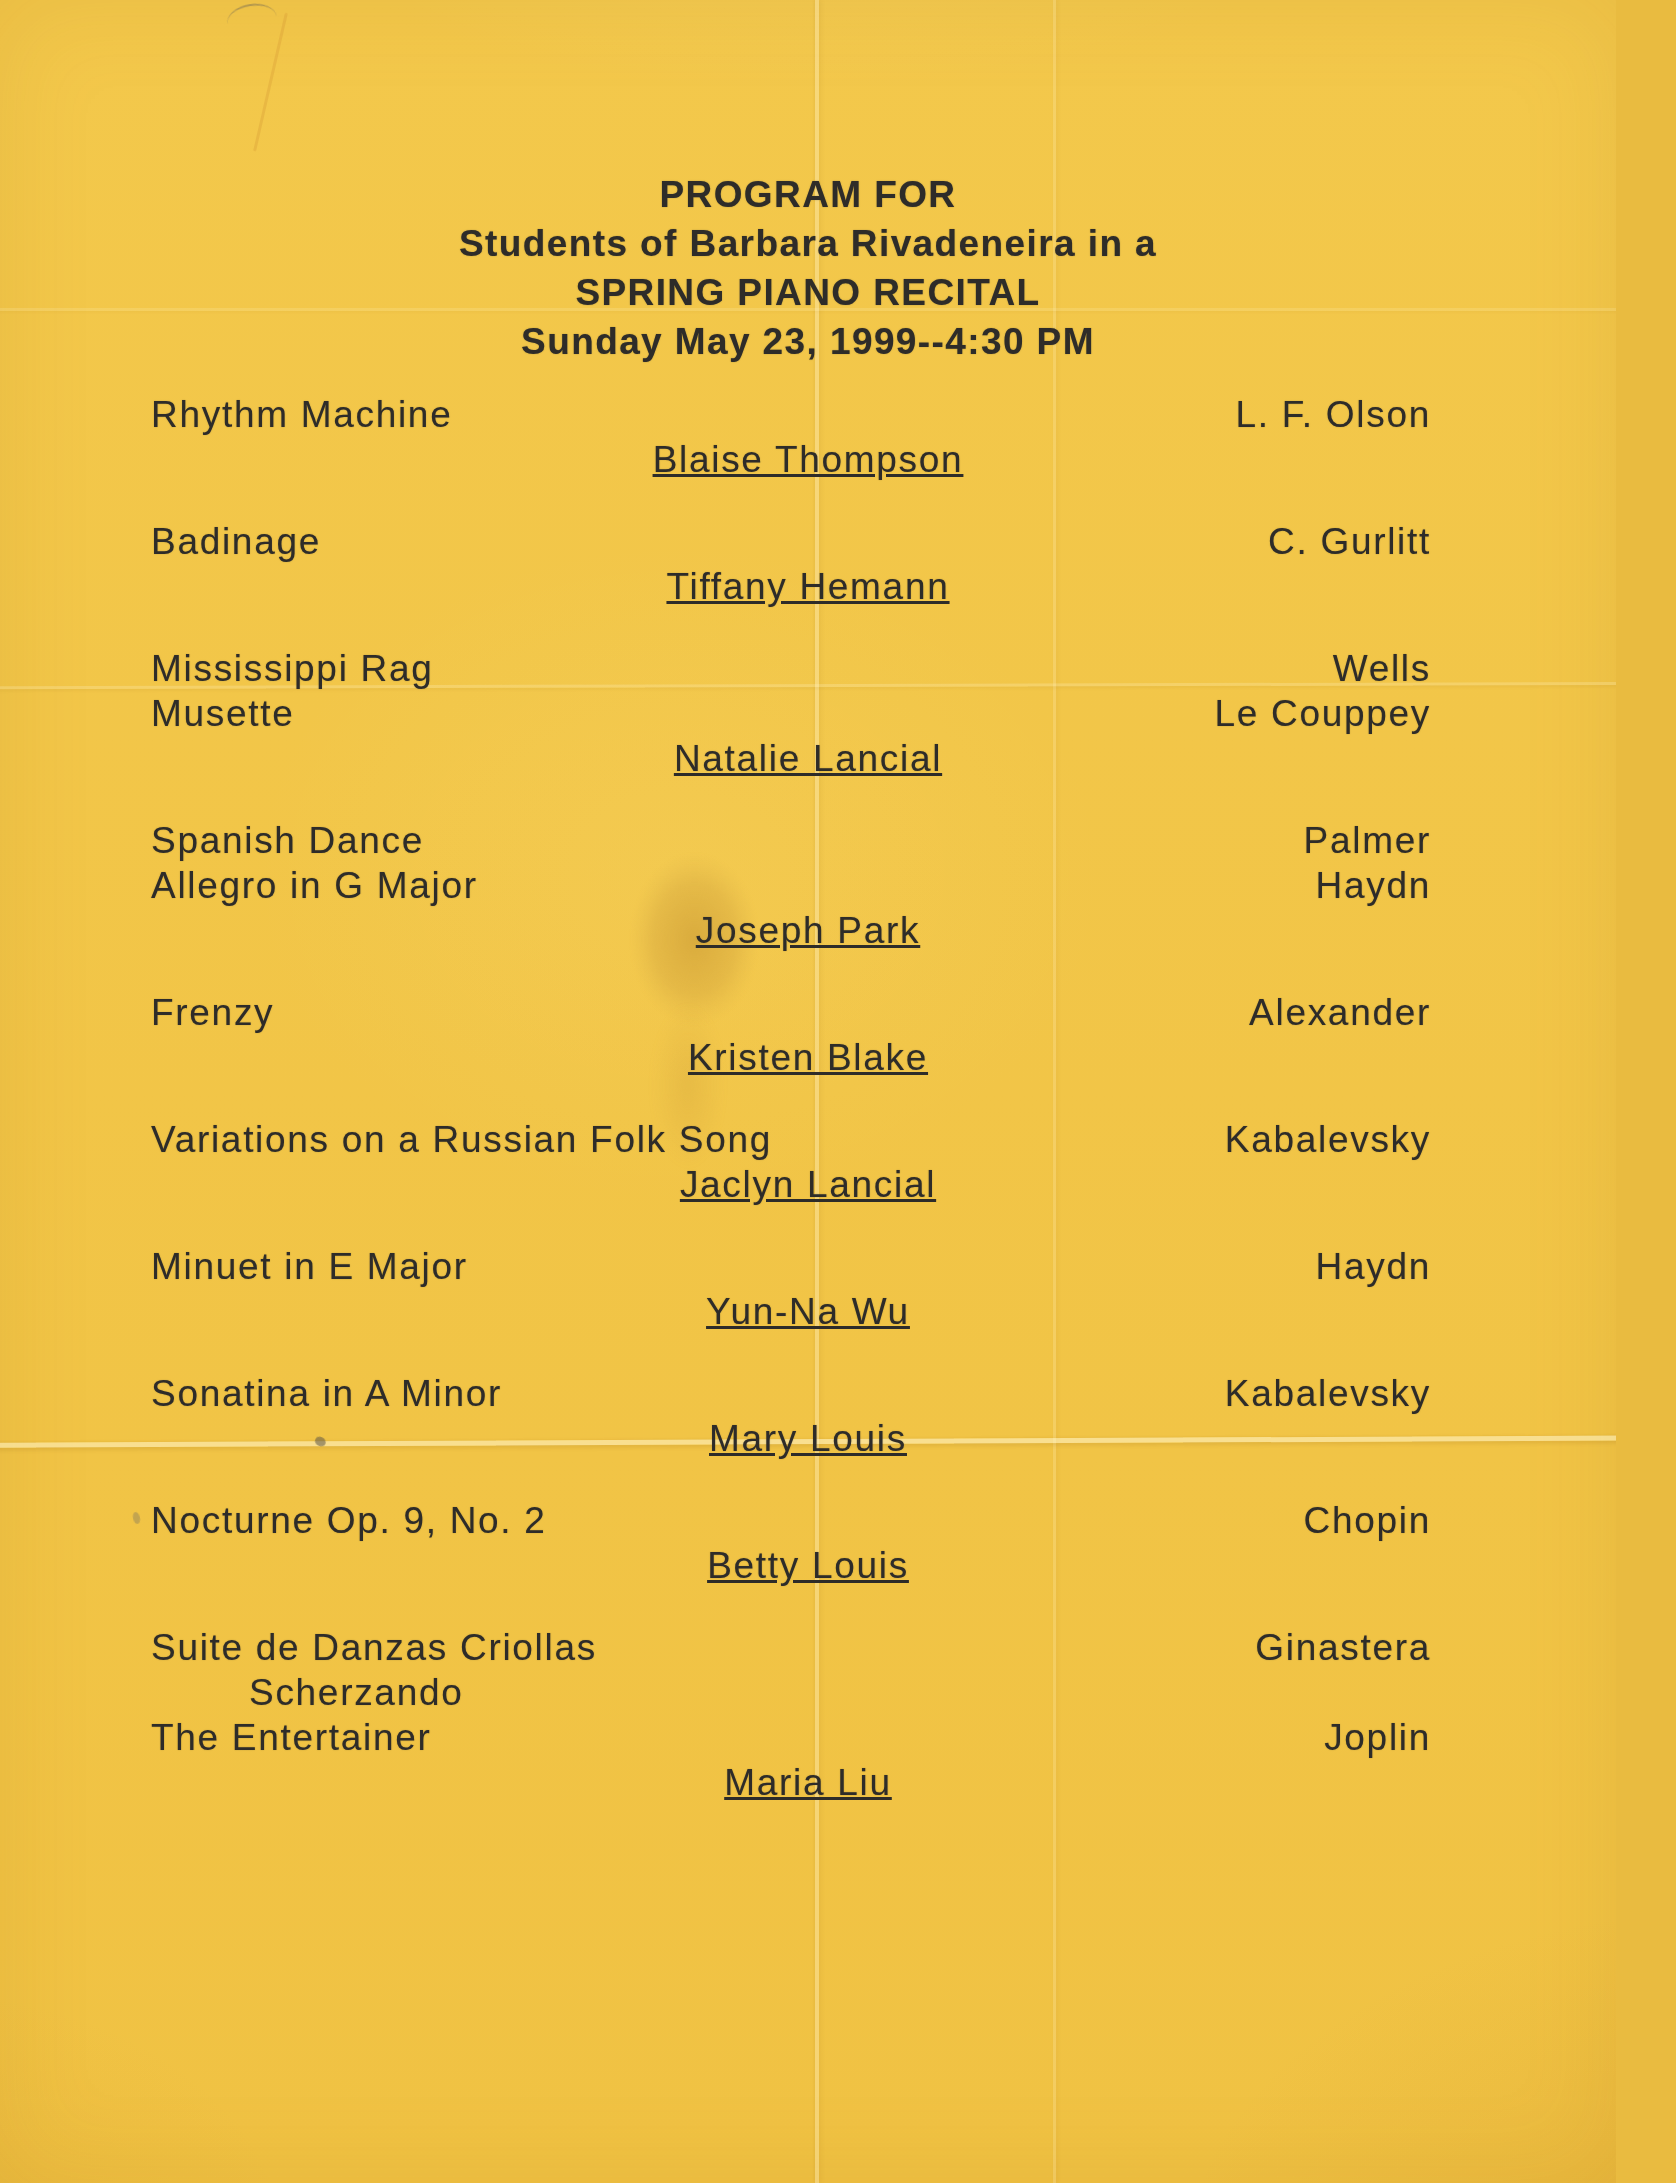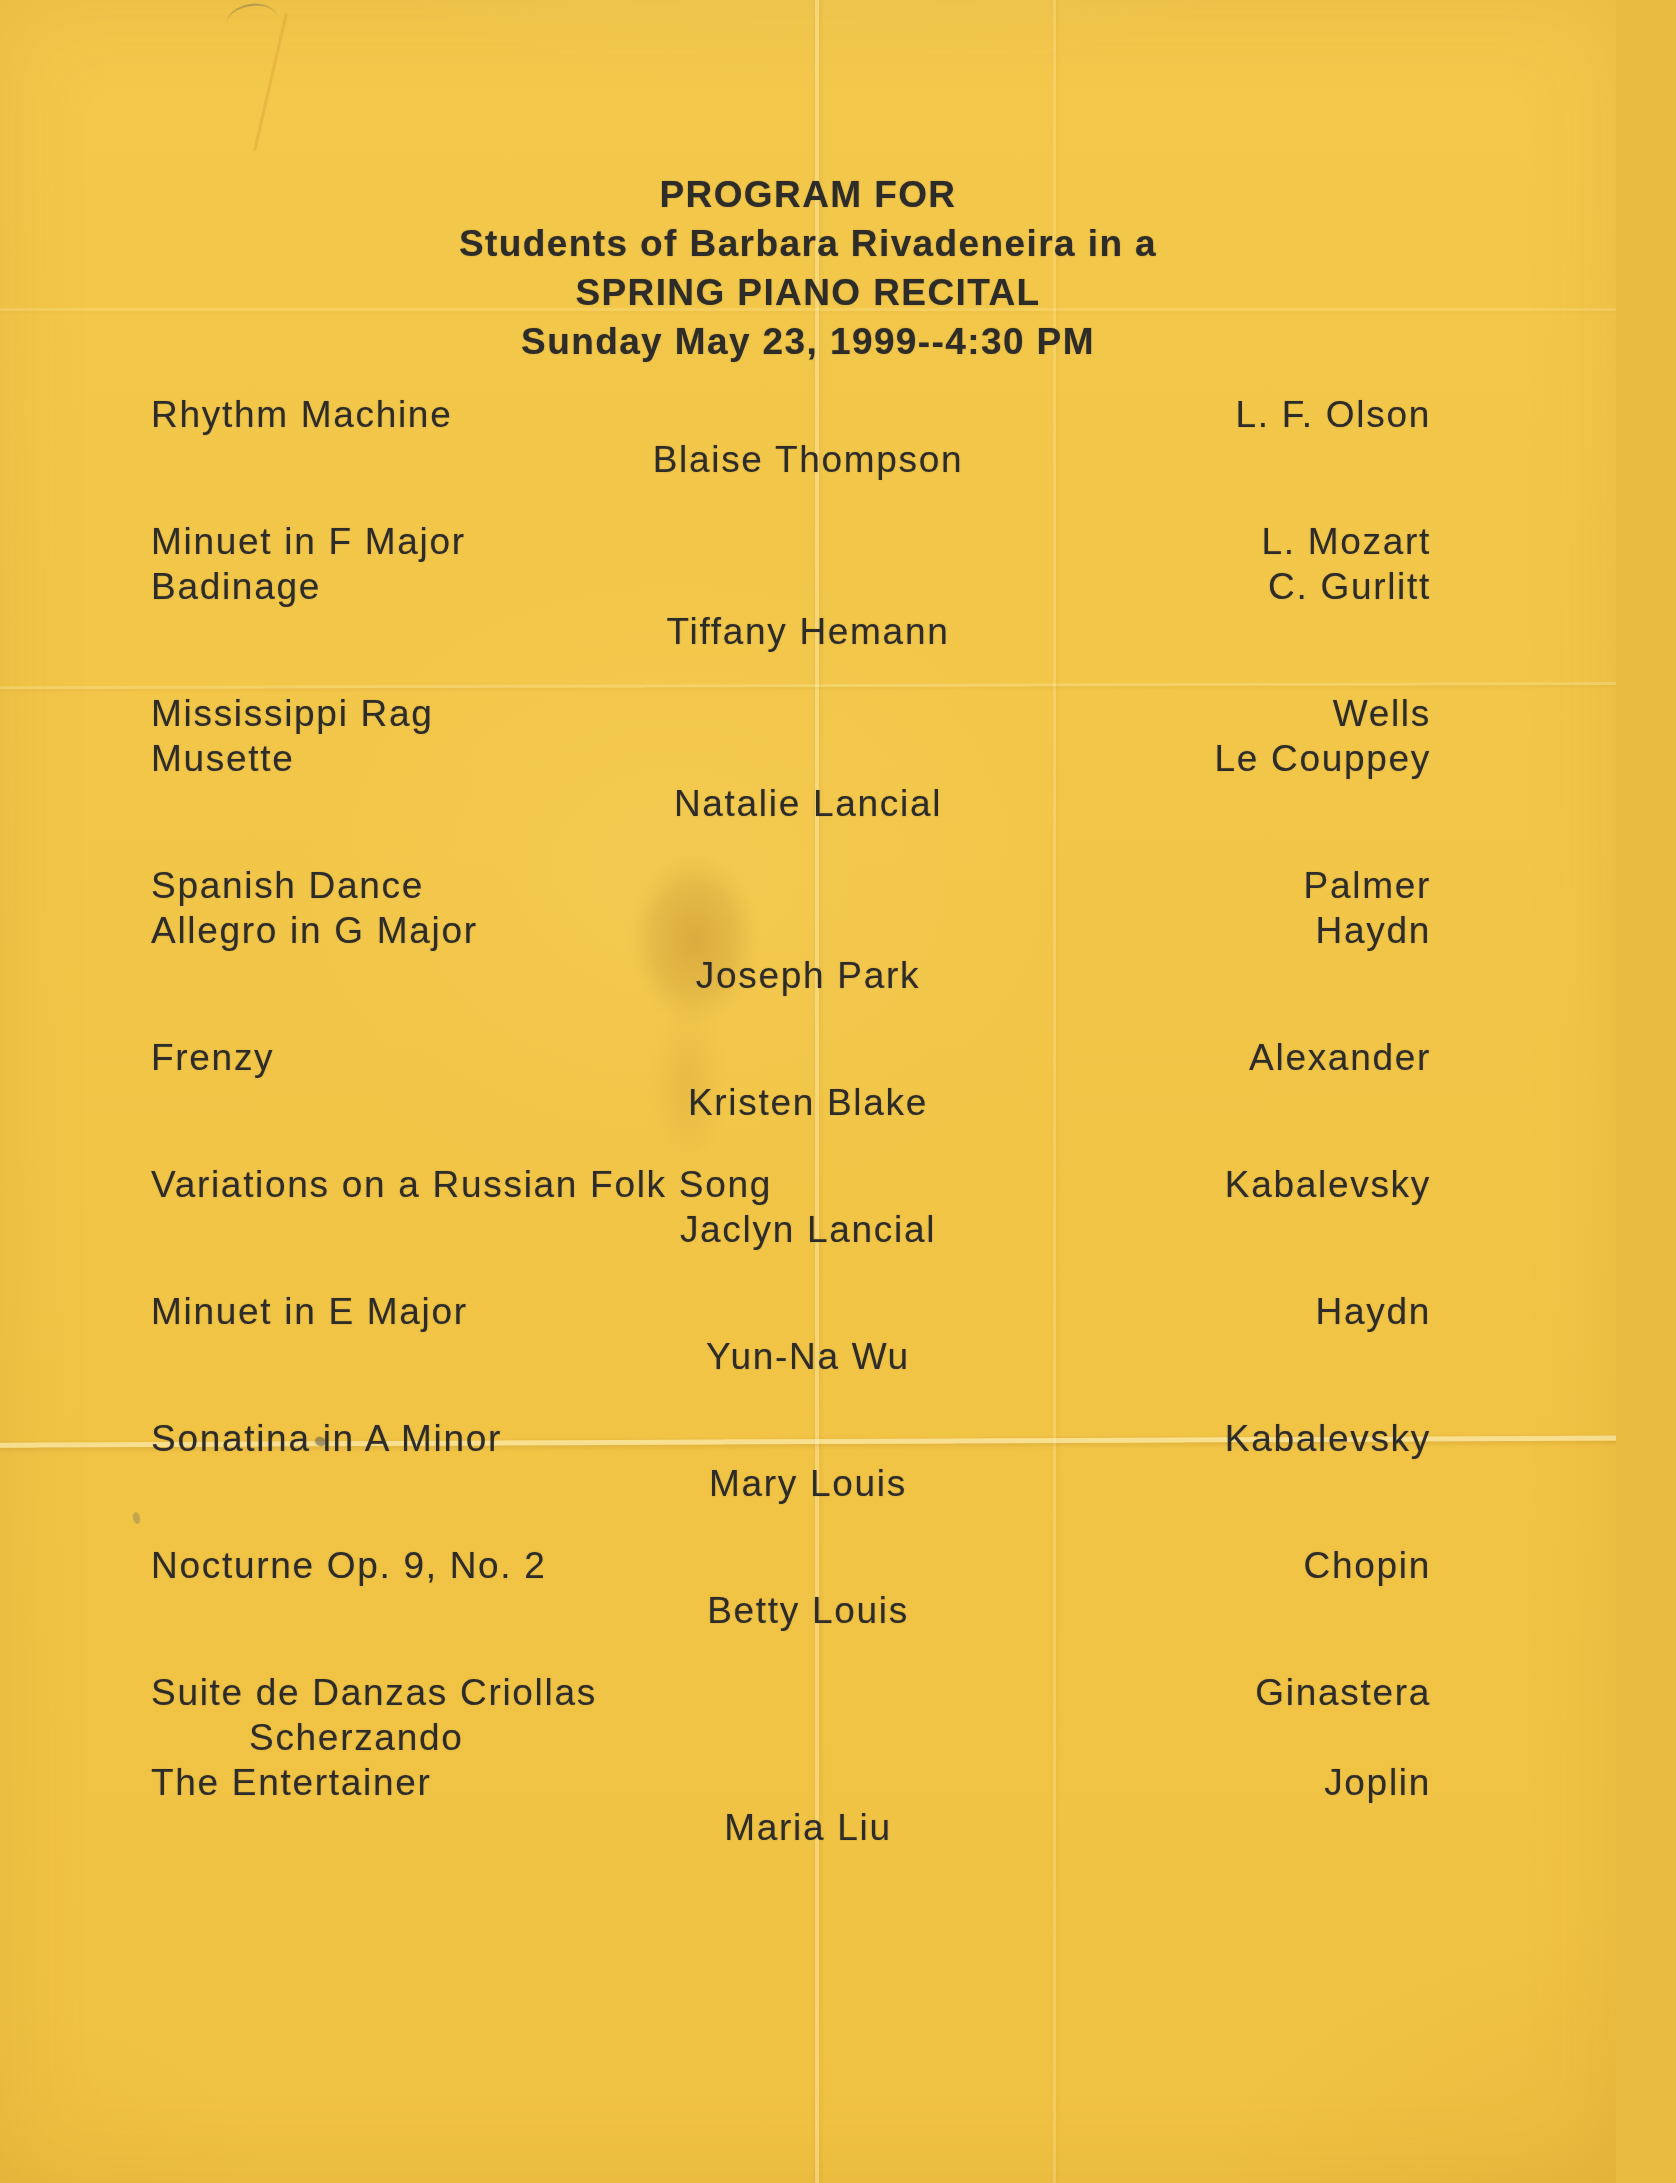--- a/index.html
+++ b/index.html
@@ -121,20 +121,21 @@
     padding-left: 135px;
     padding-right: 185px;
     text-shadow: 0 0 1.4px rgba(46,44,41,0.32);
   }
   .piece-title { white-space: pre; text-align: left; margin-left: 16px; }
   .piece-title.indent { padding-left: 98px; }
   .piece-composer { white-space: pre; text-align: right; }
   .performer {
     text-align: center;
     text-shadow: 0 0 1.4px rgba(46,44,41,0.32);
+    text-decoration: underline;
   }
 </style>
 </head>
 <body>
 
 <div class="sheet">
 
   <div class="artifact v-fold-center"></div>
   <div class="artifact v-fold-right"></div>
   <div class="artifact h-fold-major"></div>
@@ -161,24 +162,20 @@
     <div class="piece-row">
       <span class="piece-title">Rhythm Machine</span>
       <span class="piece-composer">L. F. Olson</span>
     </div>
   </div>
       <div class="performer">Blaise Thompson</div>
     </section>
 
     <section class="entry">
       <div class="pieces">
-    <div class="piece-row">
-      <span class="piece-title">Minuet in F Major</span>
-      <span class="piece-composer">L. Mozart</span>
-    </div>
 
     <div class="piece-row">
       <span class="piece-title">Badinage</span>
       <span class="piece-composer">C. Gurlitt</span>
     </div>
   </div>
       <div class="performer">Tiffany Hemann</div>
     </section>
 
     <section class="entry">

